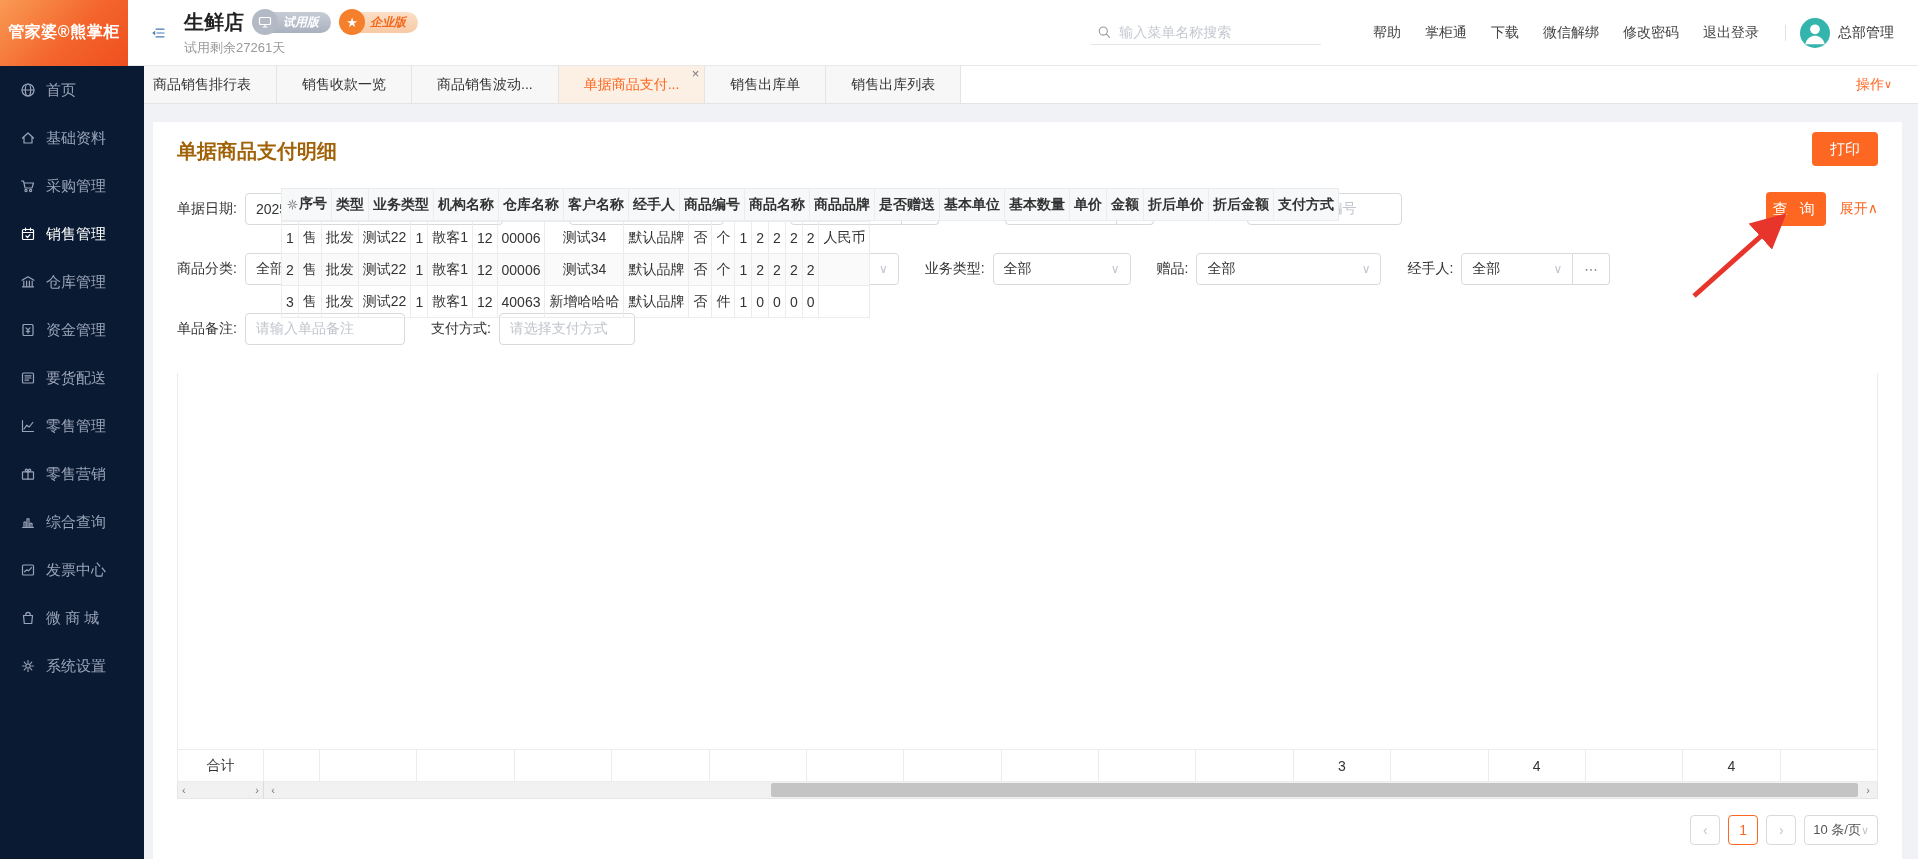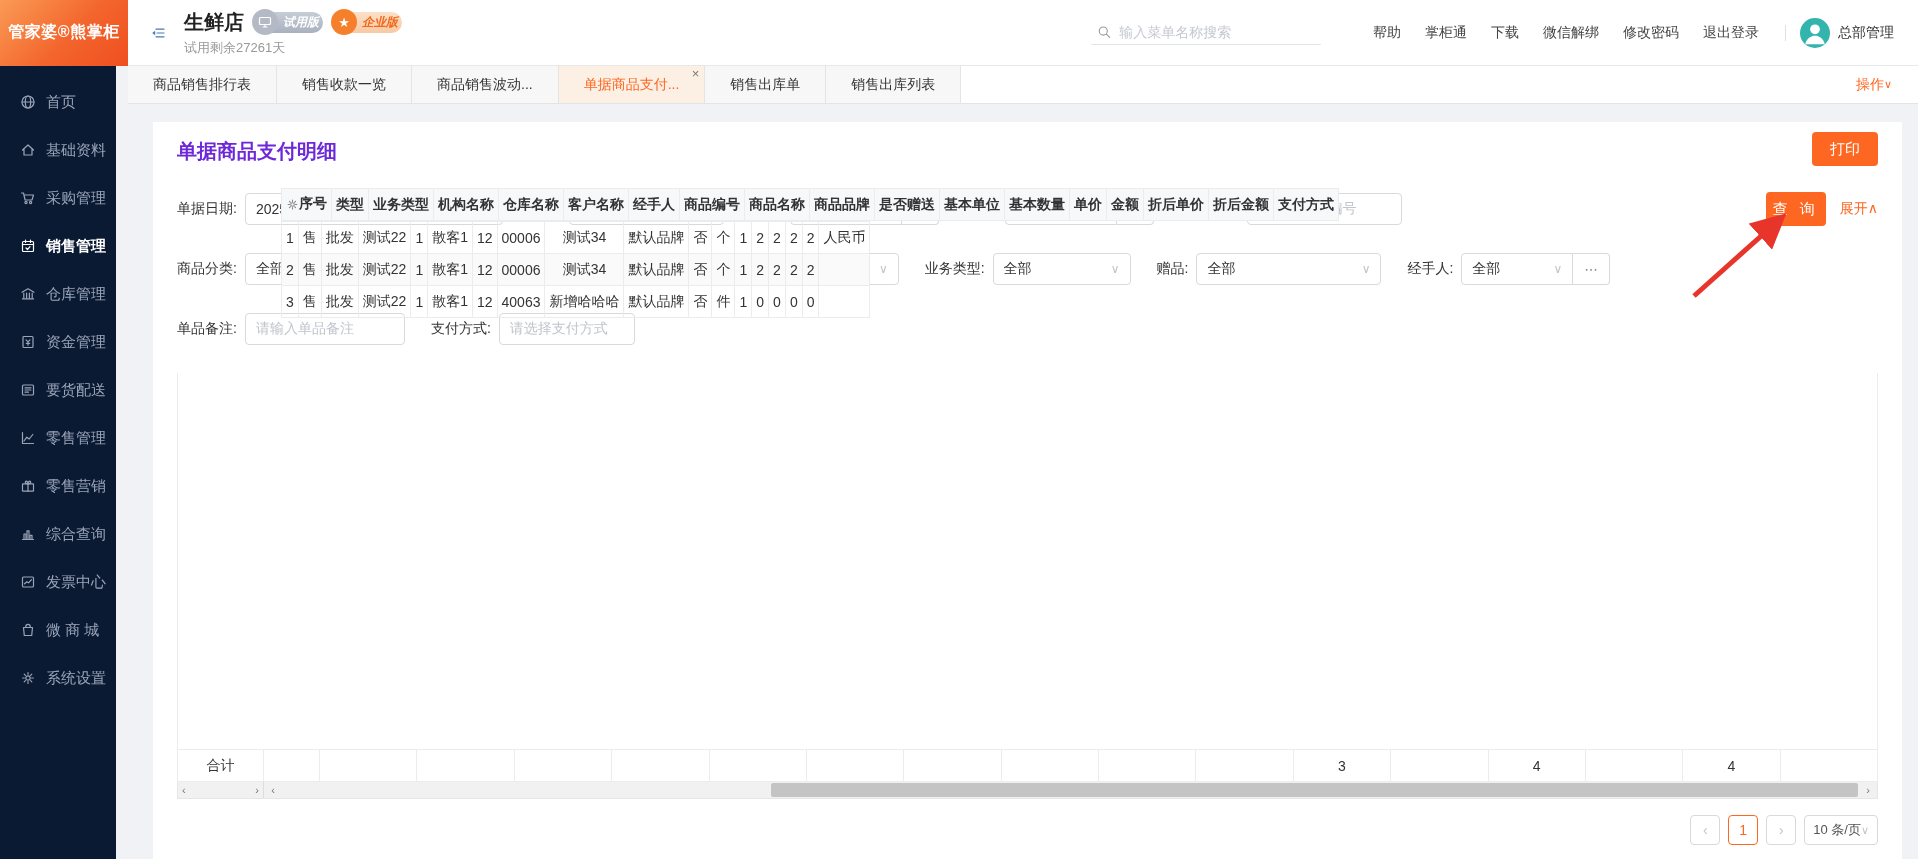--- a/index.html
+++ b/index.html
@@ -7,55 +7,55 @@
   body { font-family:"Liberation Sans","DejaVu Sans",sans-serif; font-size:14px; color:#333; }
   .app { position:relative; width:1918px; height:859px; background:#f0f2f5; overflow:hidden; }
 
   
   .topbar { position:absolute; top:0; left:0; right:0; height:66px; background:#fff; border-bottom:1px solid #e8e8e8; display:flex; align-items:center; z-index:6; }
   .logo { width:128px; height:66px; background:linear-gradient(135deg,#fa9b55 0%,#f3652c 55%,#ef4f1f 100%); color:#fff; display:flex; align-items:center; justify-content:center; font-weight:bold; font-size:16px; letter-spacing:.5px; flex:0 0 128px; }
   .collapse { margin:0 18px 0 22px; color:#4a7ab5; display:flex; align-items:center; cursor:pointer; }
   .store { display:flex; flex-direction:column; justify-content:center; }
   .store-row { display:flex; align-items:center; gap:12px; }
   .store-name { font-size:20px; font-weight:bold; color:#222; }
-  .badge { height:21px; border-radius:11px; display:flex; align-items:center; font-size:12px; font-style:italic; font-weight:bold; padding-right:4px; }
+  .badge { height:21px; border-radius:11px; display:flex; align-items:center; font-size:12px; font-style:italic; font-weight:bold; padding-right:12px; }
   .badge-trial { background:linear-gradient(180deg,#c7cdd6,#a9b1bf); color:#fff; }
   .badge-ent   { background:linear-gradient(180deg,#fbe0c8,#f8c9a4); color:#f2681c; }
   .badge .bicon { width:26px; height:26px; border-radius:50%; display:flex; align-items:center; justify-content:center; margin:0 5px 0 -4px; }
   .badge-trial .bicon { background:#b3bac6; color:#fff; }
   .badge-ent .bicon { background:#f57f2a; color:#fff; font-size:13px; font-style:normal; }
   .trial-left { font-size:13px; color:#999; margin-top:3px; }
   .top-right { margin-left:auto; display:flex; align-items:center; padding-right:24px; }
   .search { display:flex; align-items:center; gap:8px; border-bottom:1px solid #e5e5e5; padding:4px 6px; width:230px; margin-right:40px; }
   .search input { border:none; outline:none; font-size:14px; color:#333; width:100%; background:transparent; }
   .search input::placeholder { color:#c4c8d0; }
   .nav-link { font-size:14px; color:#444; margin:0 12px; cursor:pointer; white-space:nowrap; }
   .divider { width:1px; height:16px; background:#e0e0e0; margin:0 14px; }
   .avatar { width:30px; height:30px; border-radius:50%; background:#33b4ad; display:flex; align-items:flex-end; justify-content:center; overflow:hidden; margin-right:8px; }
   .username { font-size:14px; color:#333; }
 
   
-  .sidebar { position:absolute; top:66px; left:0; bottom:0; width:116px; background:#0a1a33; padding-top:12px; z-index:5; }
+  .sidebar { position:absolute; top:66px; left:0; bottom:0; width:144px; background:#0a1a33; z-index:5; }
   .side-item { height:48px; display:flex; align-items:center; gap:10px; padding-left:20px; color:#9aa4b8; font-size:15px; cursor:pointer; }
-  .side-item.active { color:#fff; font-weight:bold; }
+  .side-item.active { color:#fff; font-weight:normal; }
   .side-item svg { flex:0 0 16px; }
 
   
   .main { position:absolute; left:128px; top:66px; right:0; bottom:0; display:flex; flex-direction:column; }
   .tabbar { height:38px; background:#0f766e; border-bottom:1px solid #e4e4e4; display:flex; align-items:stretch; flex:0 0 38px; }
   .tab { padding:0 25px; display:flex; align-items:center; background:#f7f7f7; border-right:1px solid #e4e4e4; font-size:14px; color:#333; position:relative; cursor:pointer; white-space:nowrap; }
   .tab.active { background:#fcefe3; color:#fd6721; }
   .tab .close { position:absolute; top:1px; right:5px; font-size:13px; color:#777; line-height:1; cursor:pointer; }
   .tab-spacer { flex:1; background:#fff; }
   .tab-action { display:flex; align-items:center; color:#fd6721; font-size:14px; padding-right:26px; background:#fff; cursor:pointer; }
   .tab-action .chev { font-size:11px; }
 
   .content { flex:1; padding:18px 16px 0 25px; min-height:0; }
   .card { background:#fff; height:100%; padding:16px 24px 0 24px; display:flex; flex-direction:column; position:relative; }
-  .page-title { font-size:20px; font-weight:bold; color:#6d28d9; }
+  .page-title { font-size:20px; font-weight:bold; color:#a16207; }
   .print-btn { position:absolute; top:10px; right:24px; width:66px; height:34px; background:#fd6721; color:#fff; border:none; border-radius:4px; font-size:15px; cursor:pointer; }
 
   
   .frow { display:flex; align-items:center; height:32px; margin-top:28px; flex:0 0 32px; }
   .field { display:flex; align-items:center; margin-right:26px; }
   .flabel { font-size:14px; color:#333; margin-right:8px; white-space:nowrap; }
   .ctl { height:32px; border:1px solid #d9d9d9; border-radius:4px; background:#fff; display:flex; align-items:center; padding:0 10px; font-size:14px; color:#333; cursor:pointer; }
   .ctl .val { white-space:nowrap; overflow:hidden; }
   .ctl .sfx { margin-left:auto; color:#c0c4cc; font-size:12px; padding-left:8px; }
   .ctl.joined { border-radius:4px 0 0 4px; }

